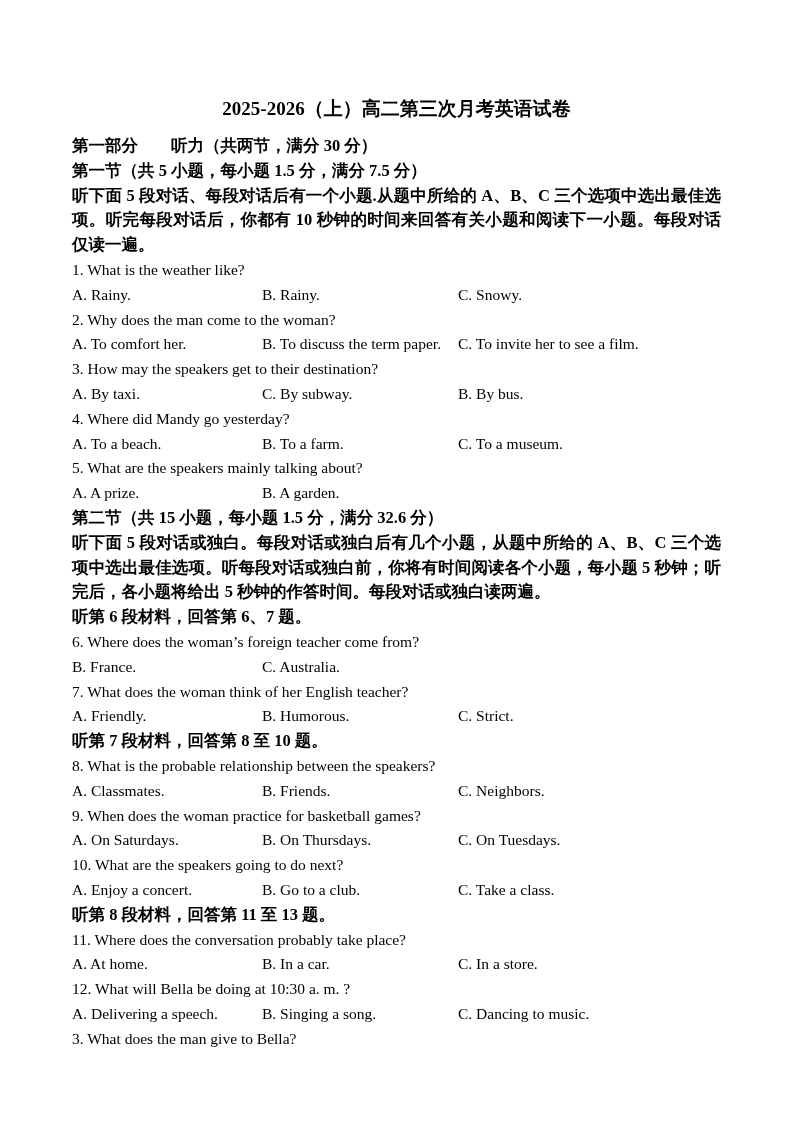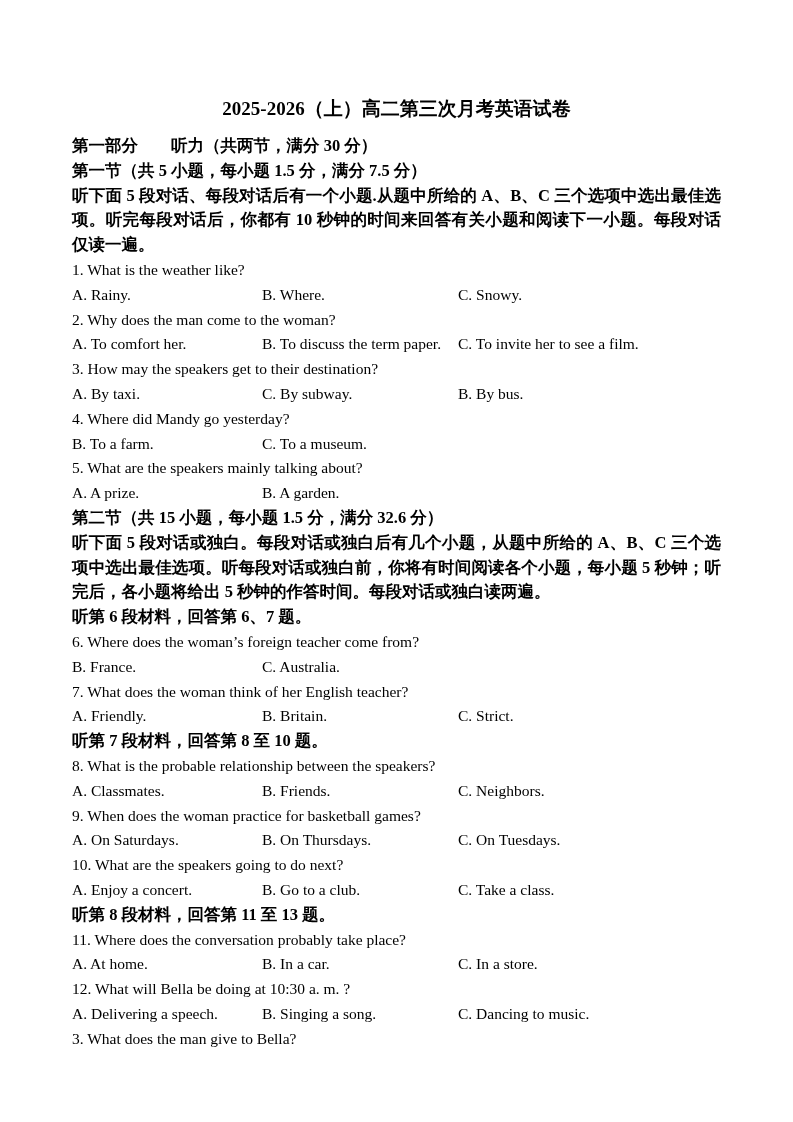--- a/index.html
+++ b/index.html
@@ -62,57 +62,58 @@
 <body>
 
 <div class="page">
     <div class="title">2025-2026（上）高二第三次月考英语试卷</div>
     <div class="section">第一部分　　听力（共两节，满分 30 分）</div>
     <div class="section">第一节（共 5 小题，每小题 1.5 分，满分 7.5 分）</div>
     <div class="para">听下面 5 段对话、每段对话后有一个小题.从题中所给的 A、B、C 三个选项中选出最佳选项。听完每段对话后，你都有 10 秒钟的时间来回答有关小题和阅读下一小题。每段对话仅读一遍。</div>
     <div class="question">1. What is the weather like?</div>
     <div class="options">
       <span class="option">A. Rainy.</span>
-      <span class="option">B. Where.</span>
+      <span class="option">B. Rainy.</span>
       <span class="option">C. Snowy.</span>
     </div>
     <div class="question">2. Why does the man come to the woman?</div>
     <div class="options">
       <span class="option">A. To comfort her.</span>
       <span class="option">B. To discuss the term paper.</span>
       <span class="option">C. To invite her to see a film.</span>
     </div>
     <div class="question">3. How may the speakers get to their destination?</div>
     <div class="options">
       <span class="option">A. By taxi.</span>
       <span class="option">C. By subway.</span>
       <span class="option">B. By bus.</span>
     </div>
     <div class="question">4. Where did Mandy go yesterday?</div>
     <div class="options">
+      <span class="option">A. To a beach.</span>
       <span class="option">B. To a farm.</span>
       <span class="option">C. To a museum.</span>
     </div>
     <div class="question">5. What are the speakers mainly talking about?</div>
     <div class="options">
       <span class="option">A. A prize.</span>
       <span class="option">B. A garden.</span>
     </div>
     <div class="section">第二节（共 15 小题，每小题 1.5 分，满分 32.6 分）</div>
     <div class="para">听下面 5 段对话或独白。每段对话或独白后有几个小题，从题中所给的 A、B、C 三个选项中选出最佳选项。听每段对话或独白前，你将有时间阅读各个小题，每小题 5 秒钟；听完后，各小题将给出 5 秒钟的作答时间。每段对话或独白读两遍。</div>
     <div class="material">听第 6 段材料，回答第 6、7 题。</div>
     <div class="question">6. Where does the woman’s foreign teacher come from?</div>
     <div class="options">
       <span class="option">B. France.</span>
       <span class="option">C. Australia.</span>
     </div>
     <div class="question">7. What does the woman think of her English teacher?</div>
     <div class="options">
       <span class="option">A. Friendly.</span>
-      <span class="option">B. Britain.</span>
+      <span class="option">B. Humorous.</span>
       <span class="option">C. Strict.</span>
     </div>
     <div class="material">听第 7 段材料，回答第 8 至 10 题。</div>
     <div class="question">8. What is the probable relationship between the speakers?</div>
     <div class="options">
       <span class="option">A. Classmates.</span>
       <span class="option">B. Friends.</span>
       <span class="option">C. Neighbors.</span>
     </div>
     <div class="question">9. When does the woman practice for basketball games?</div>

